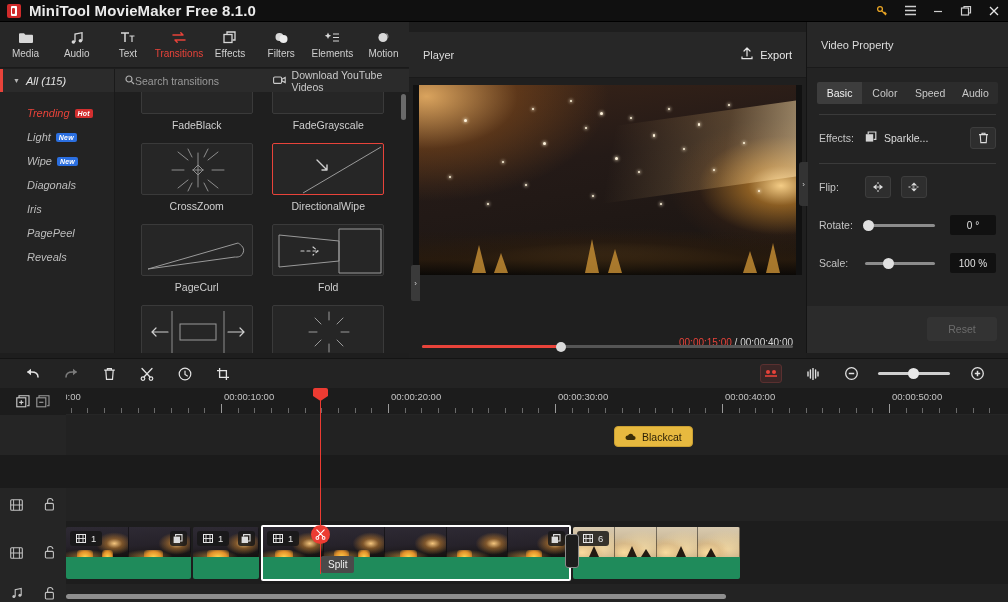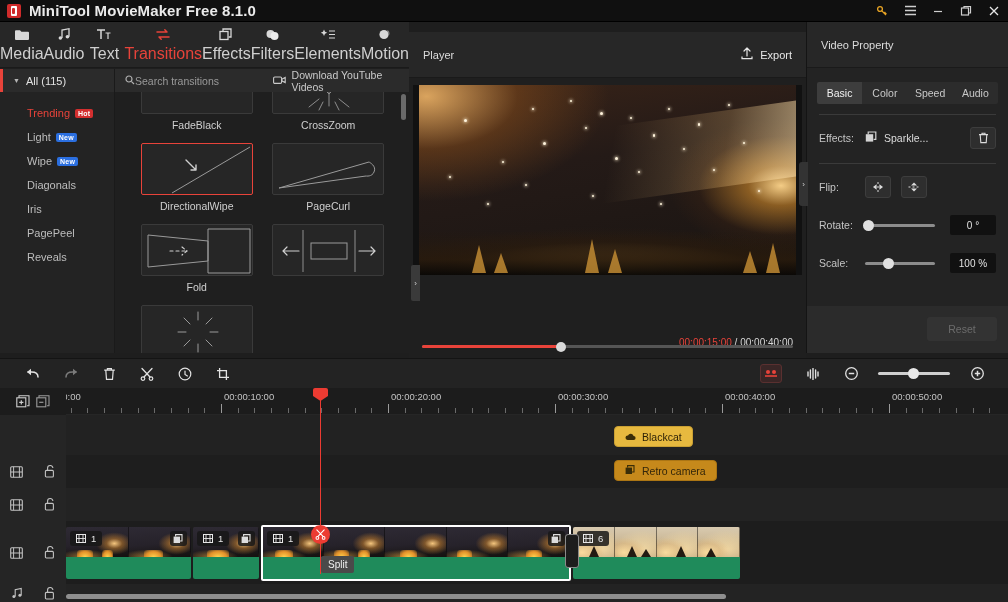--- a/index.html
+++ b/index.html
@@ -43,30 +43,31 @@
 
   
   .tabbar {
     position:absolute; left:0; top:22px; width:409px; height:46px;
     background:#272727; display:flex; align-items:center;
     border-bottom:1px solid #1a1a1a;
   }
   .tab {
     flex:1; height:60px; display:flex; flex-direction:column;
     align-items:center; justify-content:center; gap:3px;
-    color:#cfcfcf; font-size:16px; cursor:default;
+    color:#cfcfcf; font-size:10px; cursor:default;
   }
   .tab .ic { height:15px; display:flex; align-items:center; justify-content:center; }
   .tab.active { color:#e8433a; }
   .tab.active .ic svg { stroke:#e8433a; fill:none; }
 
   
   .cats {
     position:absolute; left:0; top:69px; width:114px; height:284px;
     background:#232323;
+    font-style:italic;
   }
   .cat-all {
     height:23px; display:flex; align-items:center; gap:6px;
     padding-left:10px; background:#2b2b2b; border-left:3px solid #e8433a;
     font-size:11px; color:#e2e2e2;
   }
   .cat-all .carat { font-size:7px; color:#b5b5b5; }
   .cat-list { padding-top:9px; }
   .cat {
     height:24px; display:flex; align-items:center; gap:5px;
@@ -485,20 +486,24 @@
         <span>Download YouTube Videos</span>
       </div>
     </div>
 
     <div class="grid-wrap">
       <div class="grid">
 
         <div class="cell">
           <div class="thumb"></div>
           <div class="label">FadeBlack</div>
+        </div>
+        <div class="cell">
+          <div class="thumb"></div>
+          <div class="label">FadeGrayscale</div>
         </div>
 
         <div class="cell">
           <div class="thumb">
             <svg width="112" height="52" viewBox="0 0 112 52">
               <g stroke="#8e8e8e" stroke-width="1" fill="none" stroke-linecap="round">
                 <path d="M56 20v-11M56 32v11M42 26H30M70 26h12M46 16L36 8M66 16l10-8M46 36l-10 8M66 36l10 8M50 13l-4-8M62 13l4-8M50 39l-4 8M62 39l4 8"></path>
                 <path d="M51 26h10M56 21v10M51 26l3-3M51 26l3 3M61 26l-3-3M61 26l-3 3M56 21l-3 3M56 21l3 3M56 31l-3-3M56 31l3-3"></path>
               </g>
             </svg>
@@ -904,47 +909,20 @@
           <span>
             <svg width="11" height="8" viewBox="0 0 11 8">
                 <path d="M2.6 7h6a2 2 0 000-4 3 3 0 00-5.6-.6A1.8 1.8 0 002.6 7z" fill="#3a2d08"></path>
               </svg>
           </span>
           <span>Blackcat</span>
         </div>
       </div>
     </div>
 
-    <div class="track trk-2">
-      <div class="track-head">
-        <span class="th-ic">
-          <svg width="13" height="12" viewBox="0 0 13 12">
-              <rect x="0.7" y="0.8" width="11.6" height="10.4" rx="1" fill="none" stroke="#c2c2c2" stroke-width="1.1"></rect>
-              <path d="M3.6 0.8v10.4M9.4 0.8v10.4M0.7 6h11.6" stroke="#c2c2c2" stroke-width="1"></path>
-            </svg>
-        </span>
-        <span class="th-ic">
-          <svg width="11" height="13" viewBox="0 0 11 13">
-              <rect x="1.4" y="5.4" width="8" height="6.6" rx="1" fill="none" stroke="#c2c2c2" stroke-width="1.1"></rect>
-              <path d="M3.6 5.4V3.4A2.6 2.6 0 018.9 3" fill="none" stroke="#c2c2c2" stroke-width="1.1"></path>
-            </svg>
-        </span>
-      </div>
-      <div class="track-lane">
-        <div class="sticker s2" style="left:548px;top:5px;">
-          <span>
-            <svg width="11" height="10" viewBox="0 0 11 10">
-                <rect x="0.6" y="2.6" width="6.4" height="6.4" fill="#3a2d08"></rect>
-                <path d="M2.6 2.6V0.6h6.4V7h-2" fill="none" stroke="#3a2d08" stroke-width="1.1"></path>
-              </svg>
-          </span>
-          <span>Retro camera</span>
-        </div>
-      </div>
-    </div>
 
     <div class="track trk-3">
       <div class="track-head">
         <span class="th-ic">
           <svg width="13" height="12" viewBox="0 0 13 12">
               <rect x="0.7" y="0.8" width="11.6" height="10.4" rx="1" fill="none" stroke="#c2c2c2" stroke-width="1.1"></rect>
               <path d="M3.6 0.8v10.4M9.4 0.8v10.4M0.7 6h11.6" stroke="#c2c2c2" stroke-width="1"></path>
             </svg>
         </span>
         <span class="th-ic">

